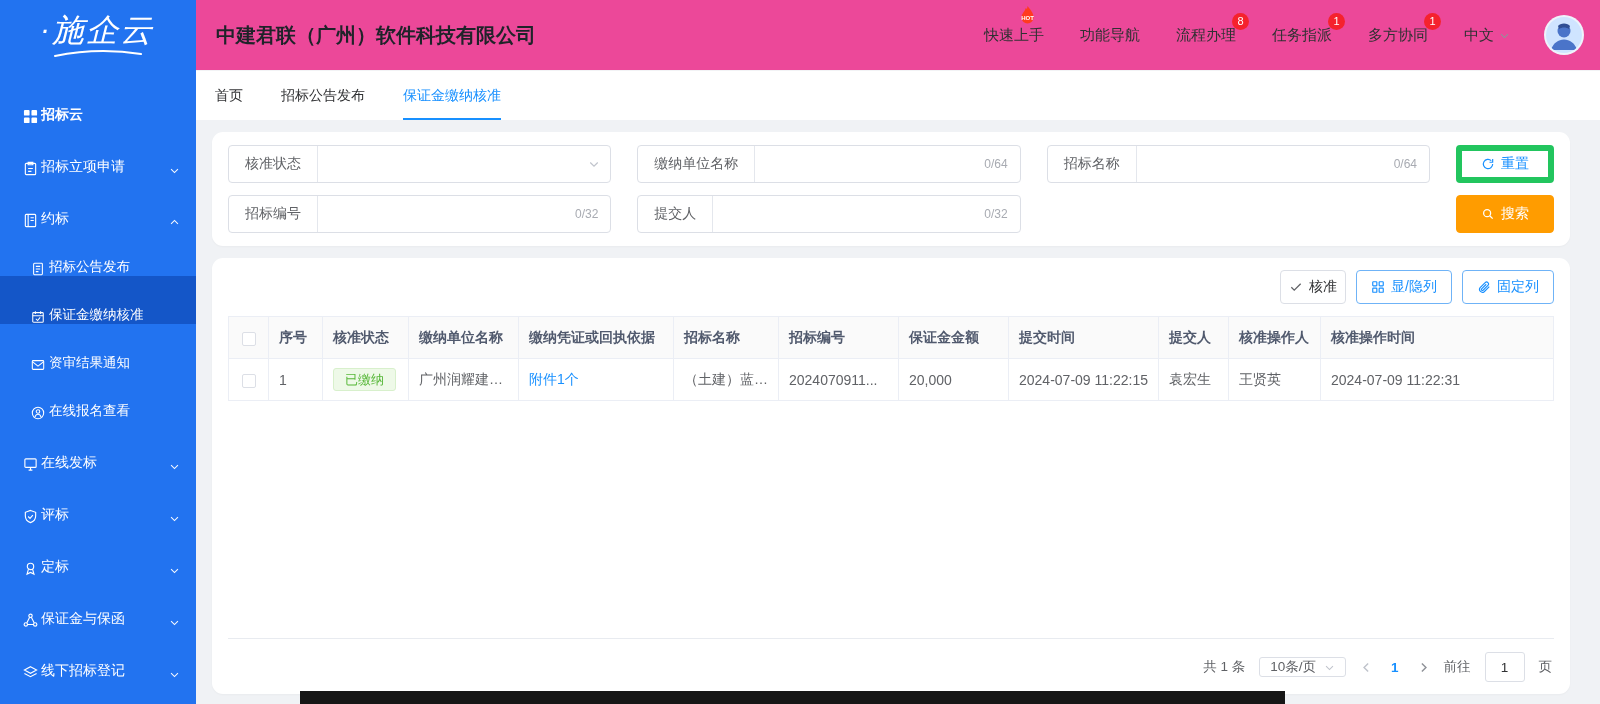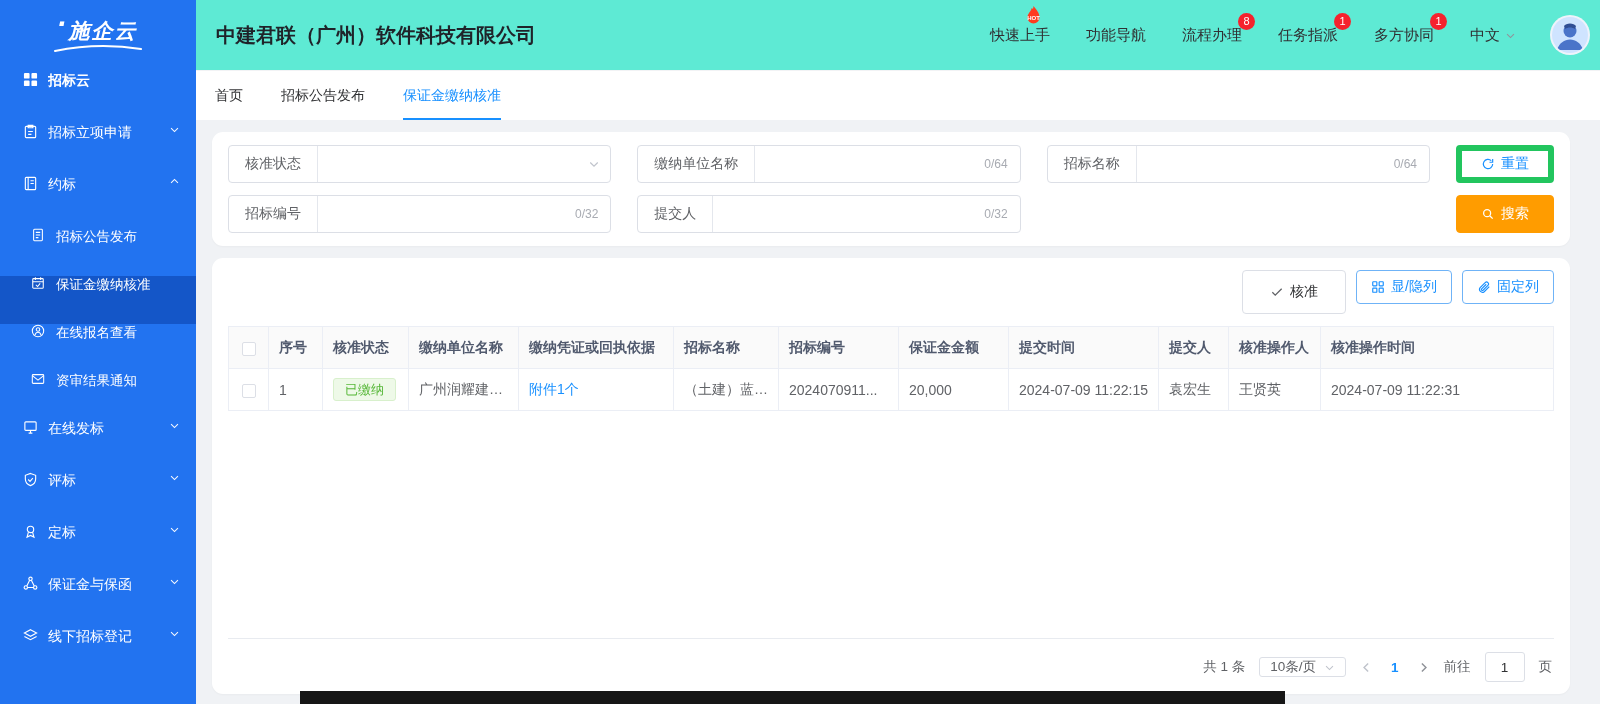--- a/index.html
+++ b/index.html
@@ -3,35 +3,35 @@
 <meta charset="utf-8">
 <style>
   * { margin:0; padding:0; box-sizing:border-box; }
   html,body { width:1600px; height:704px; overflow:hidden; }
   body { font-family:"Liberation Sans","DejaVu Sans",sans-serif; font-size:14px; color:#303133; background:#f0f2f5; }
   .app { display:flex; width:100%; height:100%; position:relative; }
 
   
   .sidebar { width:196px; background:#2273f0; color:#fff; flex-shrink:0; display:flex; flex-direction:column; overflow:hidden; }
   .logo { height:72px; display:flex; flex-direction:column; align-items:center; justify-content:center; cursor:pointer; }
-  .logo-text { font-size:21px; font-weight:700; font-style:italic; letter-spacing:2px; line-height:1; position:relative; padding-left:10px; }
+  .logo-text { font-size:32px; font-weight:400; font-style:italic; letter-spacing:2px; line-height:1; position:relative; padding-left:10px; }
   .logo-text::before { content:"·"; position:absolute; left:-2px; bottom:2px; font-size:30px; }
   .logo-swoosh { margin-top:3px; }
   .menu { flex:1; }
-  .menu-item { height:52px; display:flex; align-items:flex-start; gap:10px; padding:0 16px 0 22px; cursor:pointer; font-size:14px; white-space:nowrap; }
+  .menu-item { height:52px; display:flex; align-items:flex-end; gap:3px; padding:0 16px 0 22px; cursor:pointer; font-size:14px; white-space:nowrap; }
   .menu-sub .menu-item { height:48px; padding-left:30px; font-size:13.5px; }
   .menu-item.active { background:#1456c8; }
   .mi-icon { display:inline-flex; width:16px; justify-content:center; flex-shrink:0; }
   .mi-label { overflow:hidden; text-overflow:ellipsis; }
   .mi-caret { margin-left:auto; display:inline-flex; opacity:.95; }
   .section-label .mi-label { font-weight:700; }
 
   
   .main { flex:1; min-width:0; display:flex; flex-direction:column; }
-  .topbar { height:70px; background:#5eead4; display:flex; align-items:center; padding:0 12px 0 20px; flex-shrink:0; }
+  .topbar { height:70px; background:#ec4899; display:flex; align-items:center; padding:0 18px 0 20px; flex-shrink:0; }
   .company { font-size:20px; font-weight:700; color:#1f2329; }
   .topnav { margin-left:auto; display:flex; align-items:center; gap:36px; }
   .nav-item { position:relative; font-size:15px; color:#303133; cursor:pointer; white-space:nowrap; }
   .nav-badge { position:absolute; top:-13px; right:-13px; background:#f5222d; color:#fff; min-width:17px; height:17px; border-radius:9px; font-size:11px; line-height:17px; text-align:center; padding:0 4px; }
   .hot-wrap { position:absolute; top:-21px; left:55%; }
   .lang { display:flex; align-items:center; gap:5px; cursor:pointer; font-size:15px; }
   .avatar { width:36px; height:36px; border-radius:50%; overflow:hidden; background:#dcebff; box-shadow:0 0 0 2px #eef3fb; cursor:pointer; flex-shrink:0; display:flex; align-items:center; justify-content:center; }
 
   
   .tabs { background:#fff; border-top:1px solid #f2f3f5; display:flex; gap:38px; padding:0 19px; height:50px; flex-shrink:0; }
@@ -50,21 +50,21 @@
   .fcounter { color:#a8abb2; font-size:12px; padding-right:12px; white-space:nowrap; }
   .fselect { flex:1; display:flex; align-items:center; justify-content:flex-end; padding-right:10px; height:100%; cursor:pointer; color:#c0c4cc; }
 
   .btn { display:inline-flex; align-items:center; justify-content:center; gap:6px; border-radius:4px; cursor:pointer; font-size:14px; white-space:nowrap; }
   .btn-reset { height:38px; width:98px; background:#fff; border:6px solid #22c55e; color:#1890ff; }
   .btn-search { height:38px; width:98px; background:#ff9c00; border:1px solid #ff9c00; color:#fff; }
 
   
   .table-card { flex:1; min-height:0; padding:12px 16px 8px; display:flex; flex-direction:column; }
   .toolbar { display:flex; justify-content:flex-end; gap:10px; }
-  .btn-plain { height:44px; padding:0 27px; background:#fff; border:1px solid #dcdfe6; color:#303133; }
+  .btn-plain { height:34px; padding:0 8px; background:#fff; border:1px solid #dcdfe6; color:#303133; }
   .btn-outline-blue { height:34px; padding:0 14px; background:#fff; border:1px solid #6fb3f7; color:#1890ff; }
 
   table { width:100%; border-collapse:collapse; table-layout:fixed; margin-top:12px; }
   th,td { border:1px solid #ebeef5; height:42px; padding:0 10px; font-size:14px; text-align:left; overflow:hidden; white-space:nowrap; text-overflow:ellipsis; }
   th { background:#fafafa; color:#515a6e; font-weight:600; }
   td { color:#606266; }
   .cell-right { text-align:left; }
   .cell-center { text-align:center; }
   .badge-success { display:inline-block; background:#eef9e8; color:#58b83a; border:1px solid #d8f0cc; border-radius:3px; padding:3px 11px; font-size:13px; line-height:1.2; }
   .link { color:#1890ff; cursor:pointer; text-decoration:none; }
@@ -156,35 +156,35 @@
                 <rect x="2" y="3" width="12" height="11" rx="1"></rect>
                 <path d="M2 6.5h12M5 1.5v3M11 1.5v3"></path>
                 <path d="M5.5 10l2 2 3-3.5"></path>
               </svg>
           </span>
           <span class="mi-label">保证金缴纳核准</span>
         </div>
         <div class="menu-item">
           <span class="mi-icon">
             <svg width="14" height="14" viewBox="0 0 16 16" fill="none" stroke="#fff" stroke-width="1.2">
+                <rect x="1.5" y="3" width="13" height="10" rx="1"></rect>
+                <path d="M1.5 4.2L8 9.2l6.5-5"></path>
+              </svg>
+          </span>
+          <span class="mi-label">资审结果通知</span>
+        </div>
+        <div class="menu-item">
+          <span class="mi-icon">
+            <svg width="14" height="14" viewBox="0 0 16 16" fill="none" stroke="#fff" stroke-width="1.2">
                 <circle cx="8" cy="8" r="6.5"></circle>
                 <circle cx="8" cy="6.3" r="2"></circle>
                 <path d="M4.5 12.6c.7-2 2-3.1 3.5-3.1s2.8 1.1 3.5 3.1"></path>
               </svg>
           </span>
           <span class="mi-label">在线报名查看</span>
-        </div>
-        <div class="menu-item">
-          <span class="mi-icon">
-            <svg width="14" height="14" viewBox="0 0 16 16" fill="none" stroke="#fff" stroke-width="1.2">
-                <rect x="1.5" y="3" width="13" height="10" rx="1"></rect>
-                <path d="M1.5 4.2L8 9.2l6.5-5"></path>
-              </svg>
-          </span>
-          <span class="mi-label">资审结果通知</span>
         </div>
       </div>
 
       <div class="menu-item">
         <span class="mi-icon">
           <svg width="15" height="15" viewBox="0 0 16 16" fill="none" stroke="#fff" stroke-width="1.2">
               <rect x="2" y="2" width="12" height="9" rx="1"></rect>
               <path d="M6 14h4M8 11v3"></path>
             </svg>
         </span>

